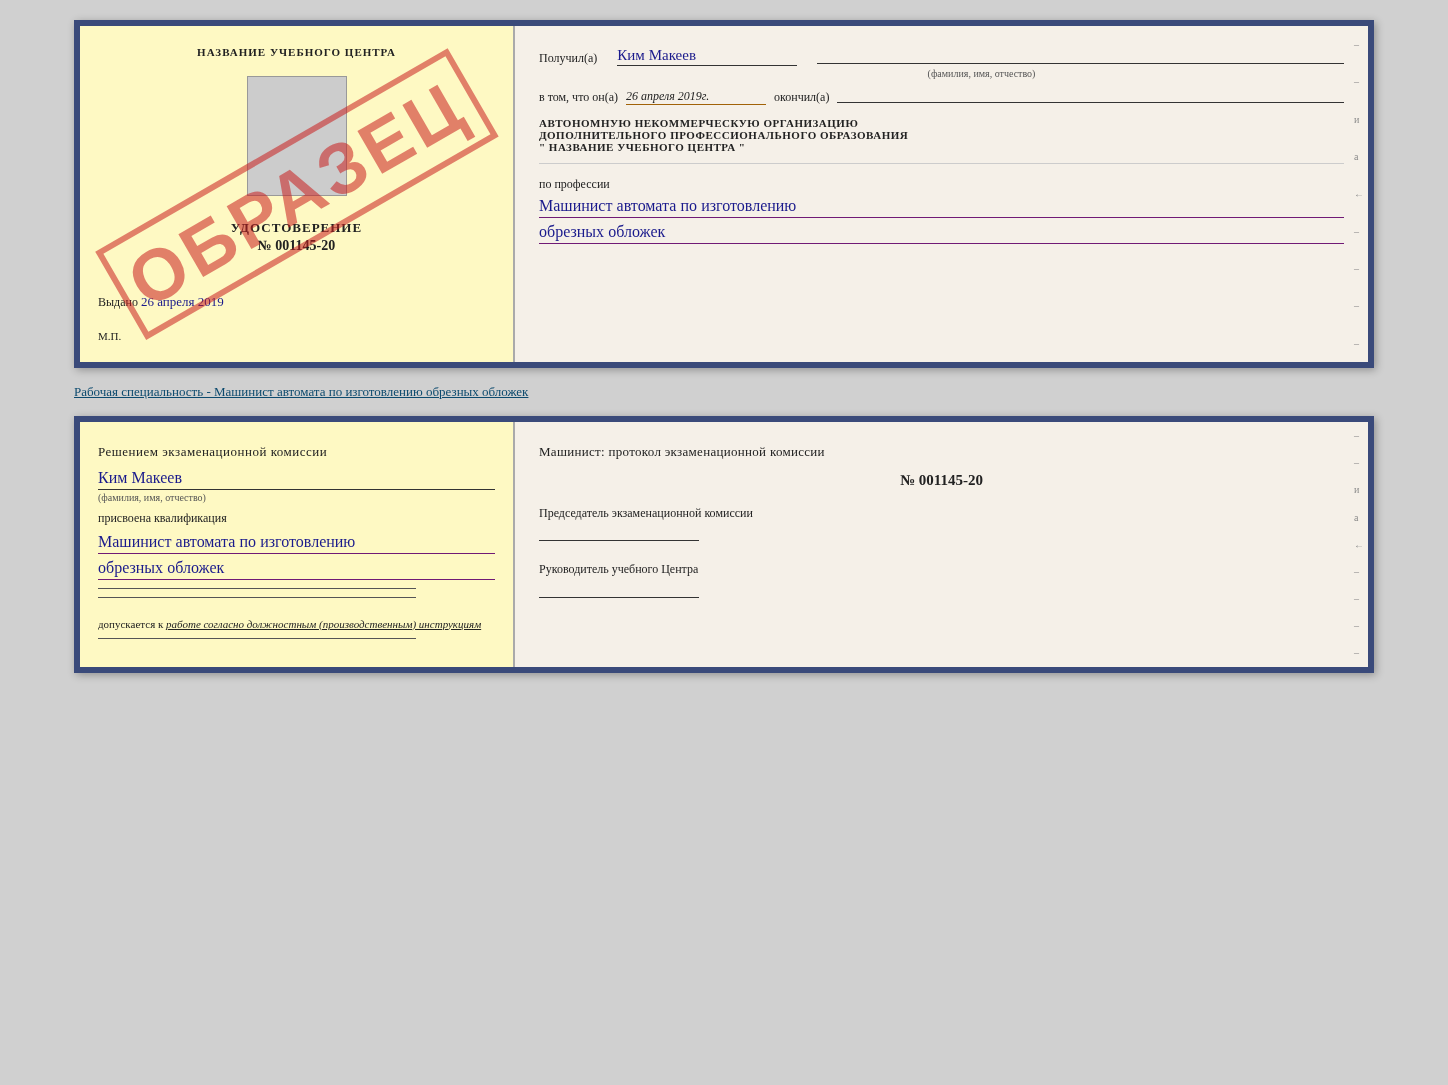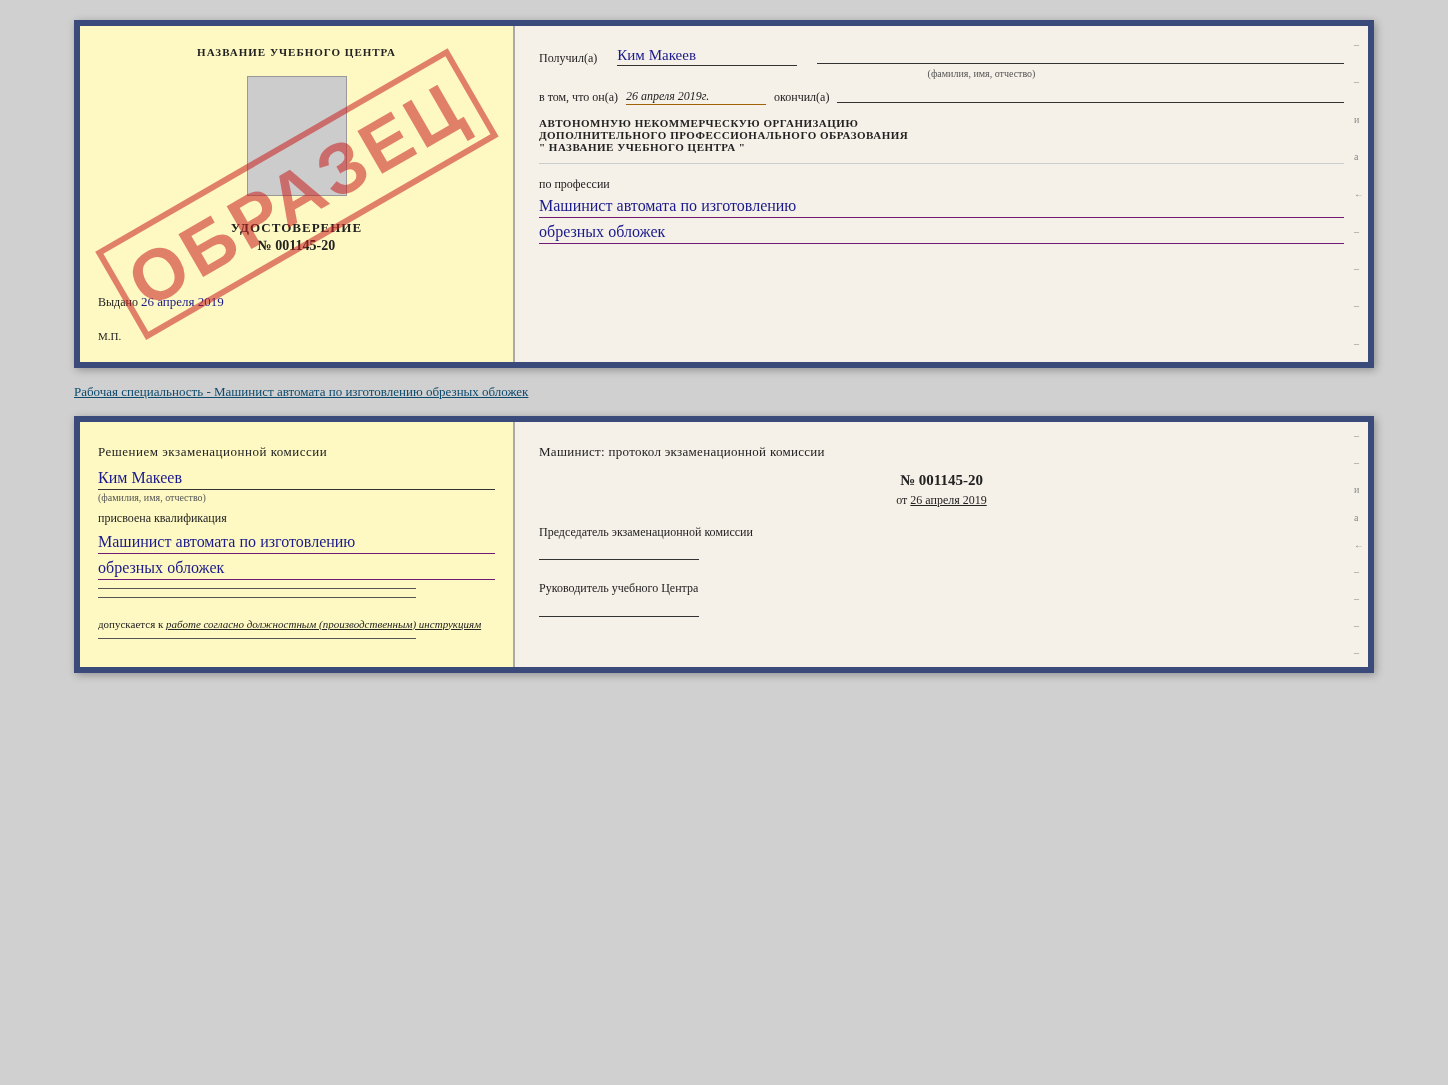--- a/index.html
+++ b/index.html
@@ -358,24 +358,20 @@
       <span>допускается к</span>
       <span class="italic-underline">работе согласно должностным (производственным) инструкциям</span>
     </div>
     <div style="border-bottom:1px solid #555; margin: 8px 0; width:80%;"></div>
   </div>
 
   <div class="card-right bottom-right-section">
     <div class="basis-text">Машинист: протокол экзаменационной комиссии</div>
 
     <div class="protocol-number">№  001145-20</div>
-    <div class="protocol-date">
-      <span>от</span>
-      <span style="text-decoration:underline;">26 апреля 2019</span>
-    </div>
 
     <div class="signature-block">
       <div class="sig-label">Председатель экзаменационной комиссии</div>
       <div class="sig-line"></div>
     </div>
 
     <div class="signature-block" style="margin-top:20px;">
       <div class="sig-label">Руководитель учебного Центра</div>
       <div class="sig-line"></div>
     </div>

